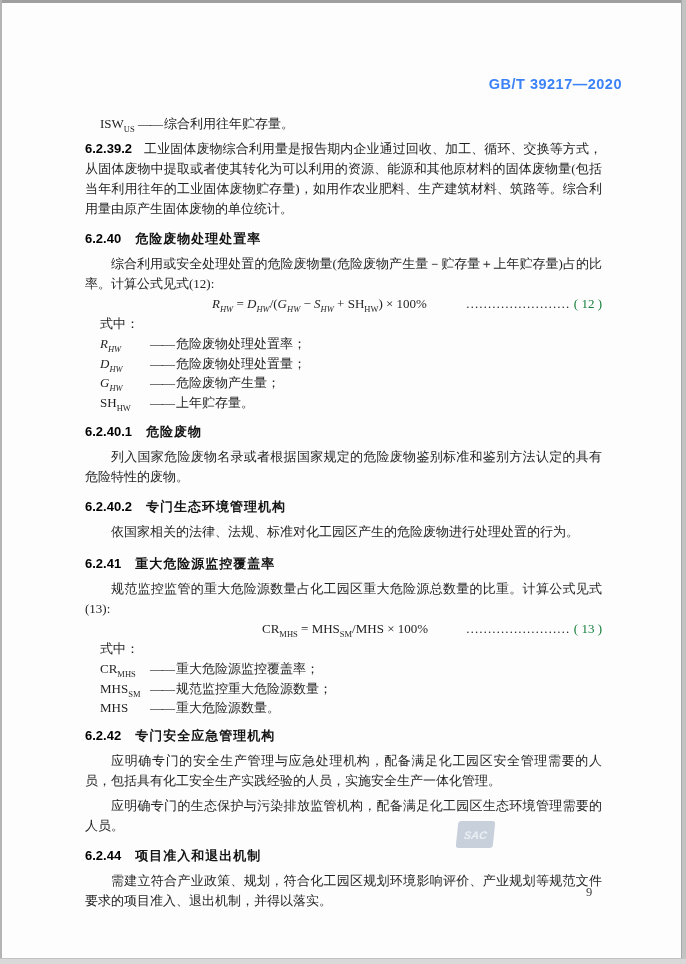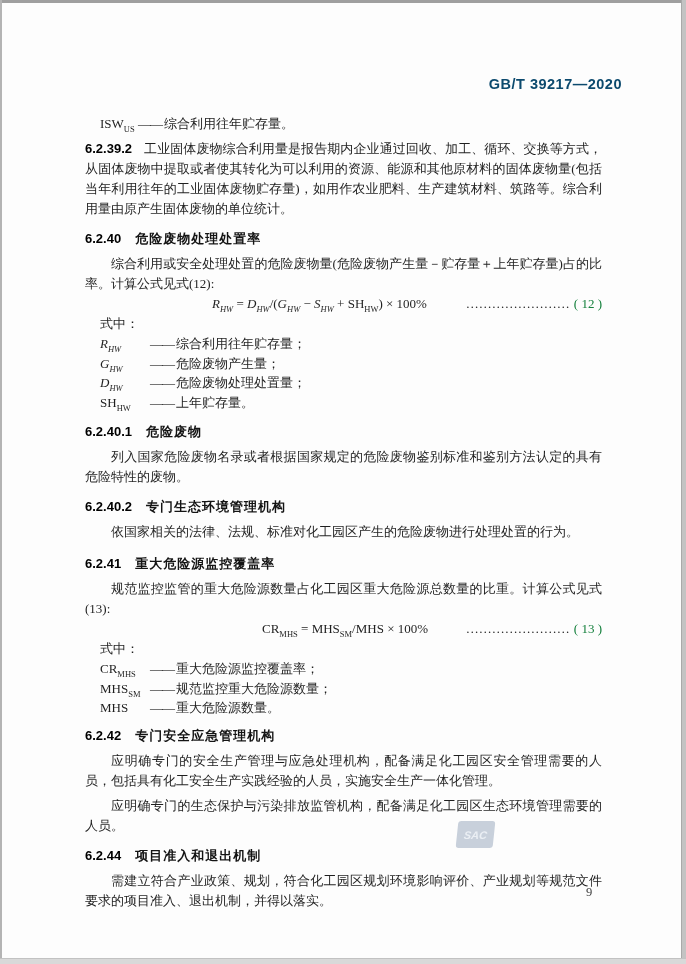--- a/index.html
+++ b/index.html
@@ -12,21 +12,21 @@
   }
   
   .edge-top    { position:absolute; left:0; top:0; width:100%; height:3px; background:#9f9f9f; }
   .edge-left   { position:absolute; left:0; top:0; width:2px; height:100%; background:#b4b4b4; }
   .edge-right  { position:absolute; right:0; top:0; width:5px; height:100%; background:#c3c3c3; border-left:1px solid #a9a9a9; }
   .edge-bottom { position:absolute; left:0; bottom:0; width:100%; height:6px; background:#d9d9d9; border-top:1px solid #c2c2c2; }
 
   .doc-header {
     margin:74px 64px 0 0; text-align:right;
     font-family:"Liberation Sans","DejaVu Sans",sans-serif;
-    font-weight:bold; font-size:14.5px; letter-spacing:.5px; color:#0c4a6e;
+    font-weight:bold; font-size:14.5px; letter-spacing:.5px; color:#3b82f6;
   }
   .content { padding:0 84px 0 85px; }
 
   .isw-line { margin-top:20px; padding-left:15px; }
   .sym { font-family:"Liberation Serif",serif; }
   .it  { font-style:italic; }
   sub  { font-size:8.5px; line-height:0; }
 
   .para { margin-top:5px; text-indent:2em; text-align:justify; }
   .para.flush { text-indent:0; }
@@ -89,23 +89,23 @@
       <span class="c-num">6.2.40</span><span class="c-title">危险废物处理处置率</span>
     </h3>
     <p class="para">综合利用或安全处理处置的危险废物量(危险废物产生量－贮存量＋上年贮存量)占的比率。计算公式见式(12):</p>
     <div class="formula-line f12">
       <span class="f-expr"><span class="it">R<sub>HW</sub></span><span> = </span><span class="it">D<sub>HW</sub></span><span>/(</span><span class="it">G<sub>HW</sub></span><span> − </span><span class="it">S<sub>HW</sub></span><span> + </span><span>SH<sub>HW</sub></span><span>) × 100%</span></span>
       <span class="f-leader">……………………</span>
       <span class="f-eqno">( 12 )</span>
     </div>
     <p class="where">式中：</p>
     <div class="var-list">
-        <div class="var-row"><span class="var-sym it">R<sub>HW</sub></span><span class="var-dash">——</span><span>综合利用往年贮存量；</span></div>
+        <div class="var-row"><span class="var-sym it">R<sub>HW</sub></span><span class="var-dash">——</span><span>危险废物处理处置率；</span></div>
+        <div class="var-row"><span class="var-sym it">D<sub>HW</sub></span><span class="var-dash">——</span><span>危险废物处理处置量；</span></div>
         <div class="var-row"><span class="var-sym it">G<sub>HW</sub></span><span class="var-dash">——</span><span>危险废物产生量；</span></div>
-        <div class="var-row"><span class="var-sym it">D<sub>HW</sub></span><span class="var-dash">——</span><span>危险废物处理处置量；</span></div>
         <div class="var-row"><span class="var-sym">SH<sub>HW</sub></span><span class="var-dash">——</span><span>上年贮存量。</span></div>
       </div>
 
     <h3 class="clause-h">
       <span class="c-num">6.2.40.1</span><span class="c-title">危险废物</span>
     </h3>
     <p class="para">列入国家危险废物名录或者根据国家规定的危险废物鉴别标准和鉴别方法认定的具有危险特性的废物。</p>
 
     <h3 class="clause-h">
       <span class="c-num">6.2.40.2</span><span class="c-title">专门生态环境管理机构</span>

